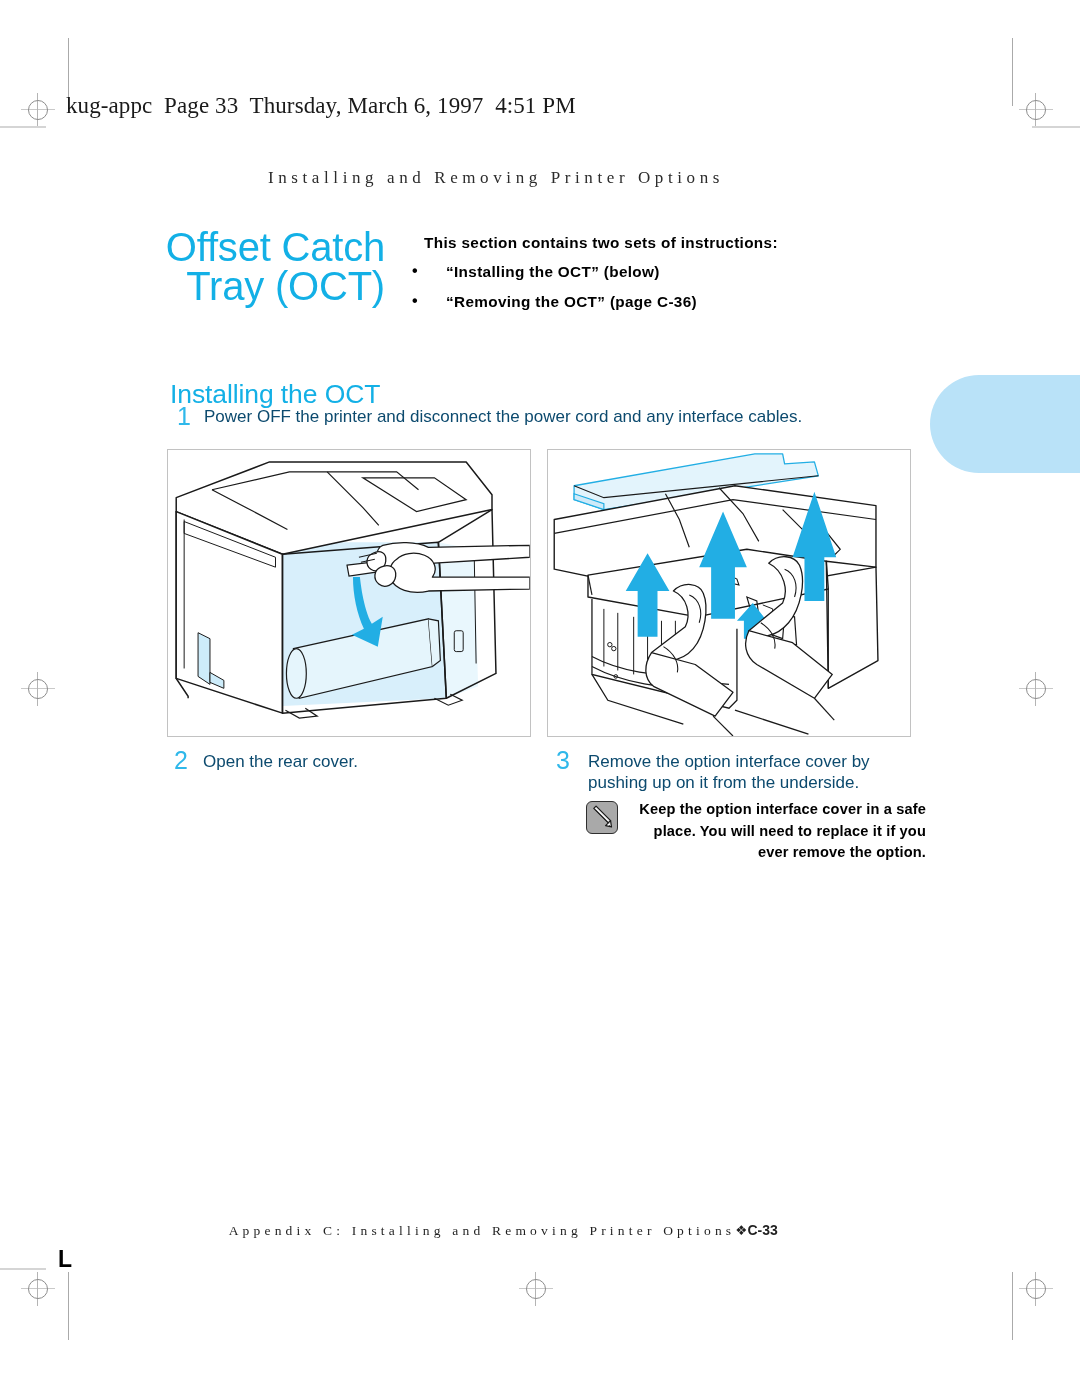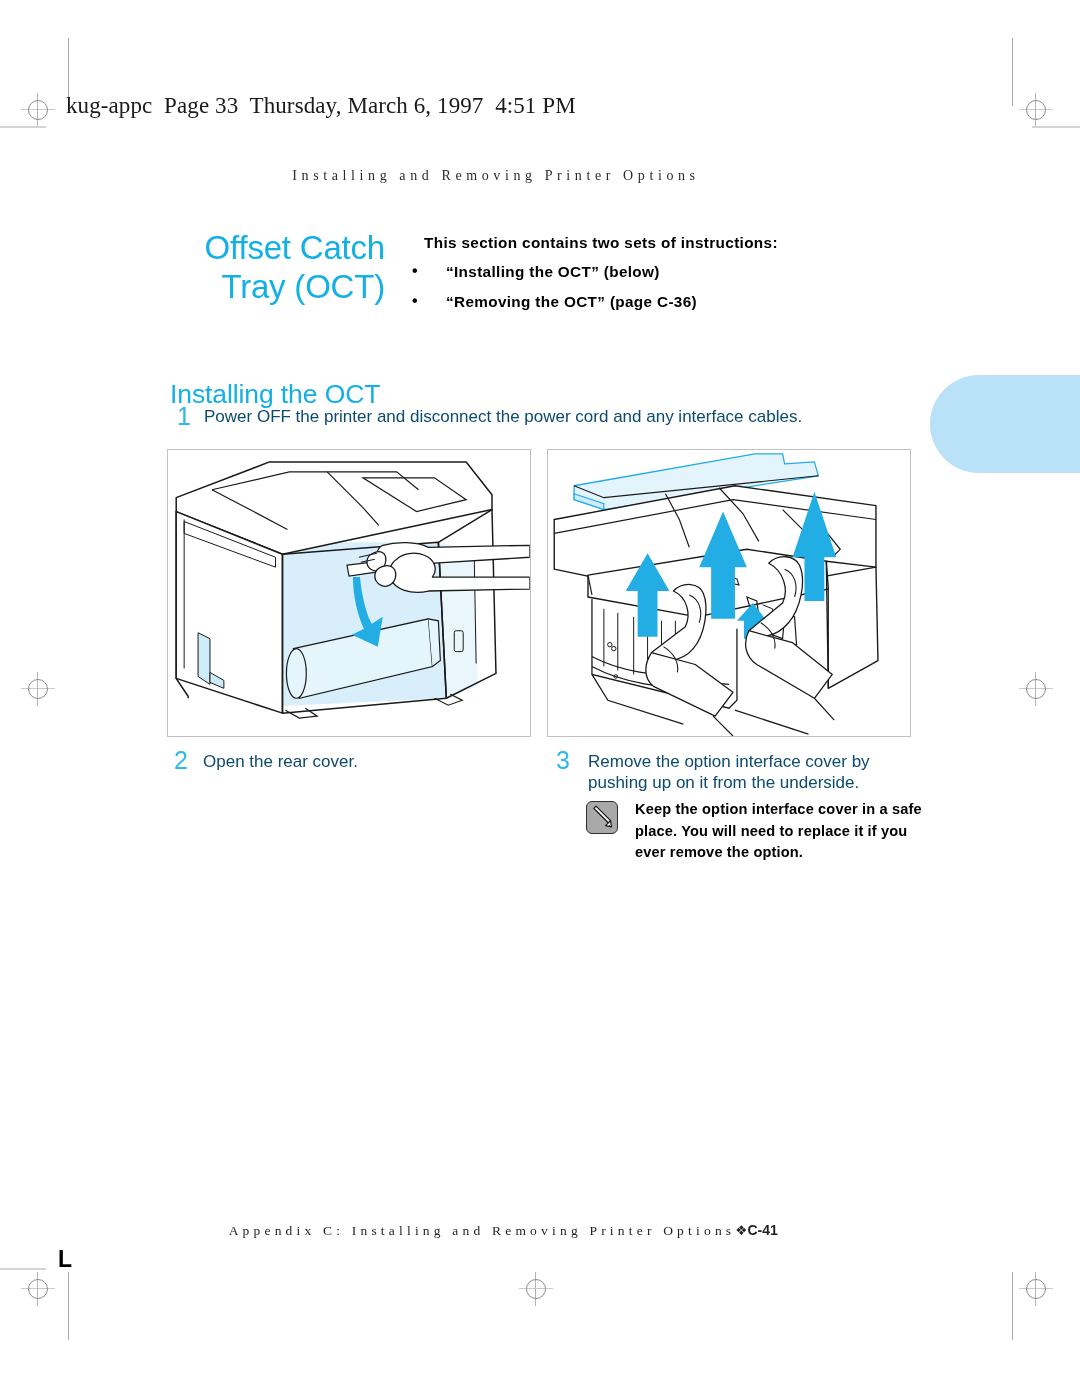--- a/index.html
+++ b/index.html
@@ -73,21 +73,21 @@
     letter-spacing: 0.1px;
   }
 
   
   .running-head {
     position: absolute;
     left: 0; right: 88px;
     top: 168px;
     text-align: center;
     font-family: "Liberation Serif", serif;
-    font-size: 14px;
+    font-size: 17px;
     letter-spacing: 4.6px;
     color: #2b2b2b;
     white-space: pre;
   }
 
   
   .thumb-tab {
     position: absolute;
     right: 0;
     top: 375px;
@@ -98,21 +98,21 @@
   }
 
   
   .chapter-title {
     position: absolute;
     left: 120px;
     top: 228px;
     width: 265px;
     text-align: right;
     color: #13b0e6;
-    font-size: 33px;
+    font-size: 40px;
     line-height: 39px;
     font-weight: normal;
     letter-spacing: -0.2px;
   }
 
   
   .intro {
     position: absolute;
     left: 408px;
     top: 233px;
@@ -180,20 +180,21 @@
 
   .step3-num { left: 556px; top: 748px; }
   .step3-text { left: 588px; top: 751px; width: 290px; }
 
   
   .note {
     position: absolute;
     left: 586px;
     top: 799px;
     width: 340px;
+    text-align: right;
   }
   .note-icon {
     position: absolute;
     left: 0;
     top: 2px;
     width: 32px;
     height: 33px;
     background: #a9a9a9;
     border: 1.5px solid #2e2e2e;
     border-radius: 6px;
@@ -456,14 +457,14 @@
       <path d="M7.5 6.5 L10 4 L26 20 L23.5 22.5 Z" fill="#f2f2f2" stroke="#1a1a1a" stroke-width="1.4" stroke-linejoin="round"></path>
       <path d="M23.5 22.5 L26 20 L27 27 L20.5 25.5 Z" fill="#ffffff" stroke="#1a1a1a" stroke-width="1.4" stroke-linejoin="round"></path>
       <path d="M24.8 24.8 L27 27 L24 26.2 Z" fill="#1a1a1a"></path>
       <path d="M9 8 L24 23" fill="none" stroke="#1a1a1a" stroke-width="1"></path>
     </svg>
   </div>
   <div class="note-text">Keep the option interface cover in a safe place. You will need to replace it if you ever remove the option.</div>
 </div>
 
 <div class="footer">
-  <span>Appendix C: Installing and Removing Printer Options</span><span class="diamond">❖</span><span class="pgnum">C-41</span>
+  <span>Appendix C: Installing and Removing Printer Options</span><span class="diamond">❖</span><span class="pgnum">C-33</span>
 </div>
 
 </body></html>

